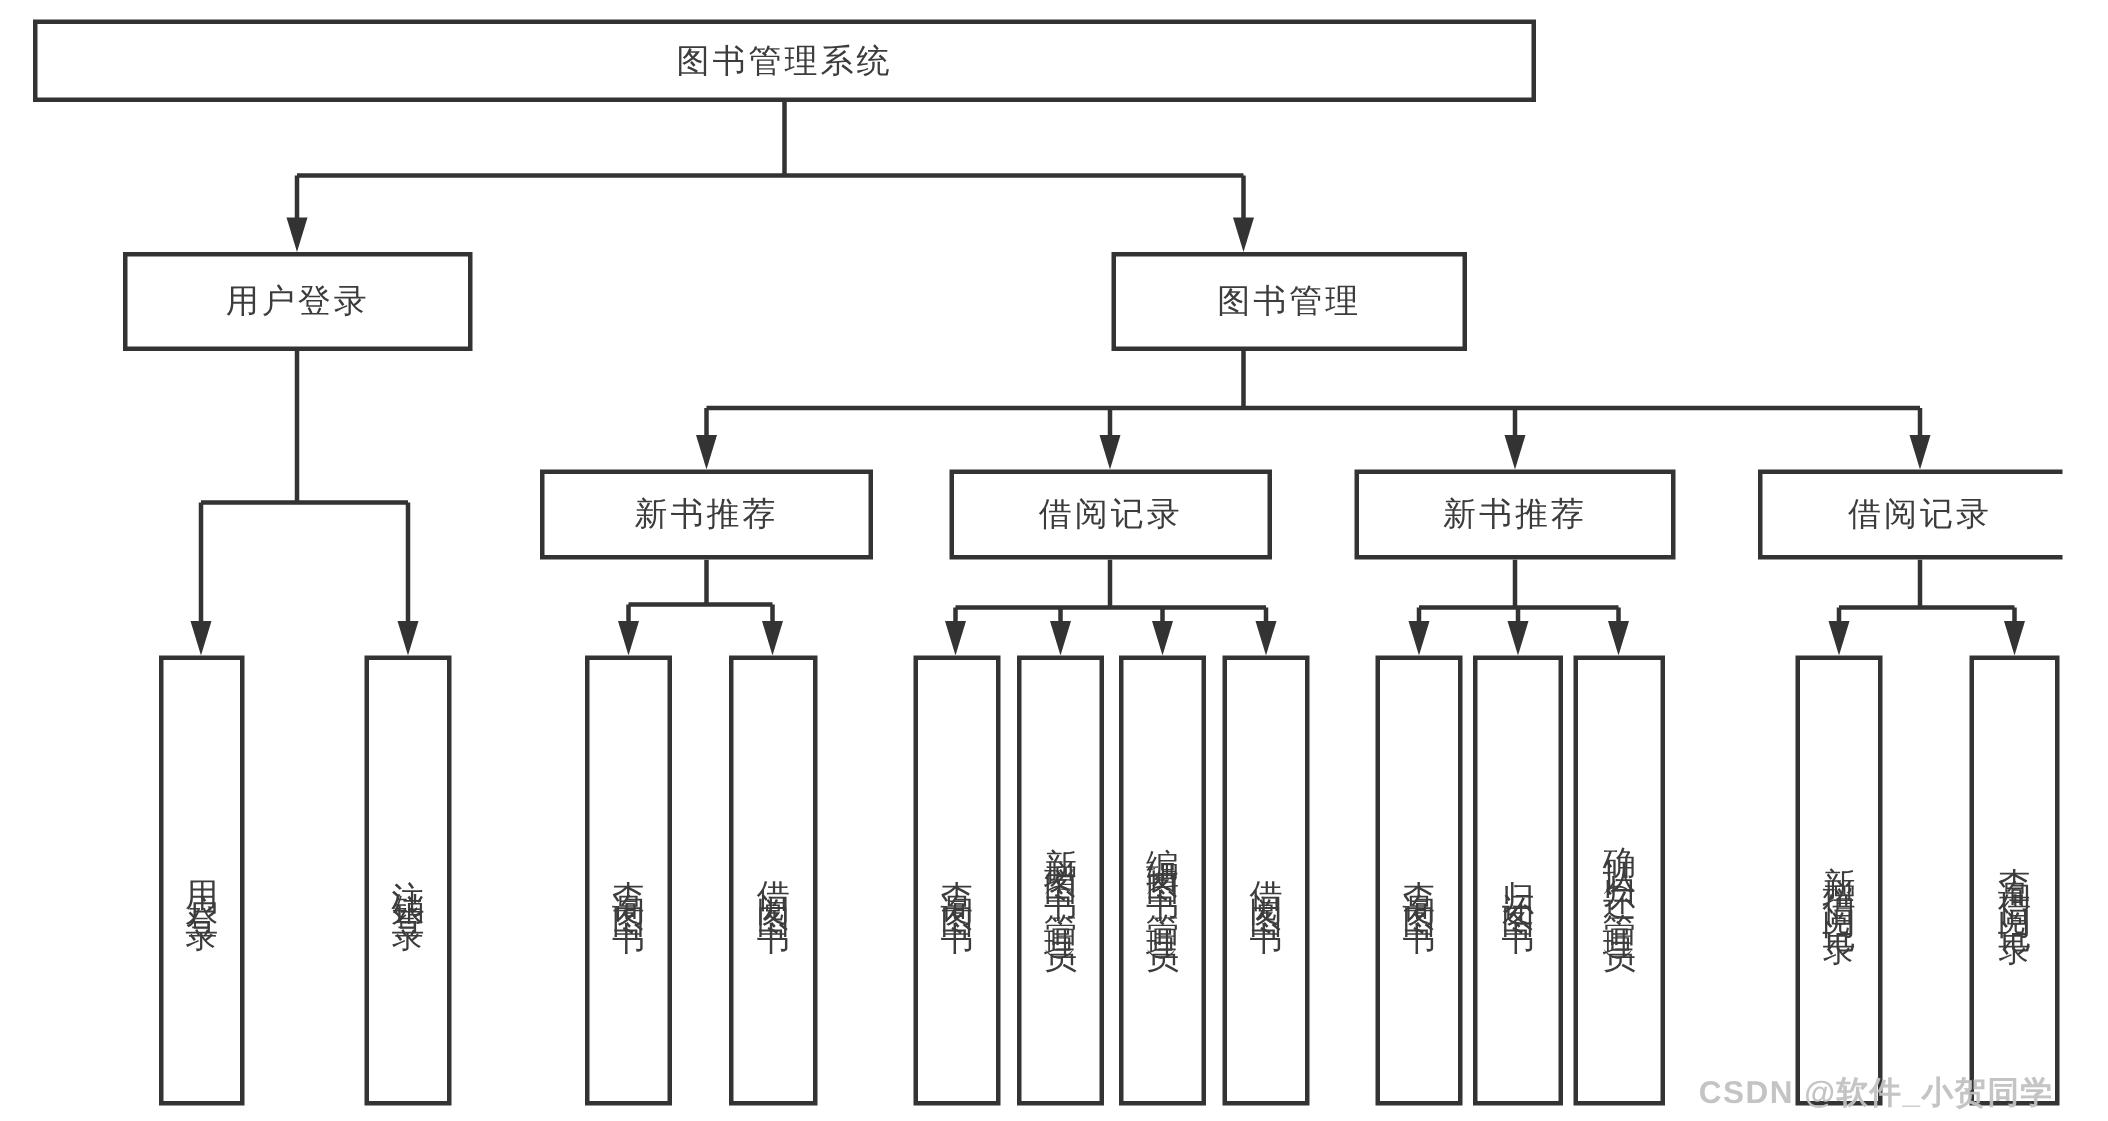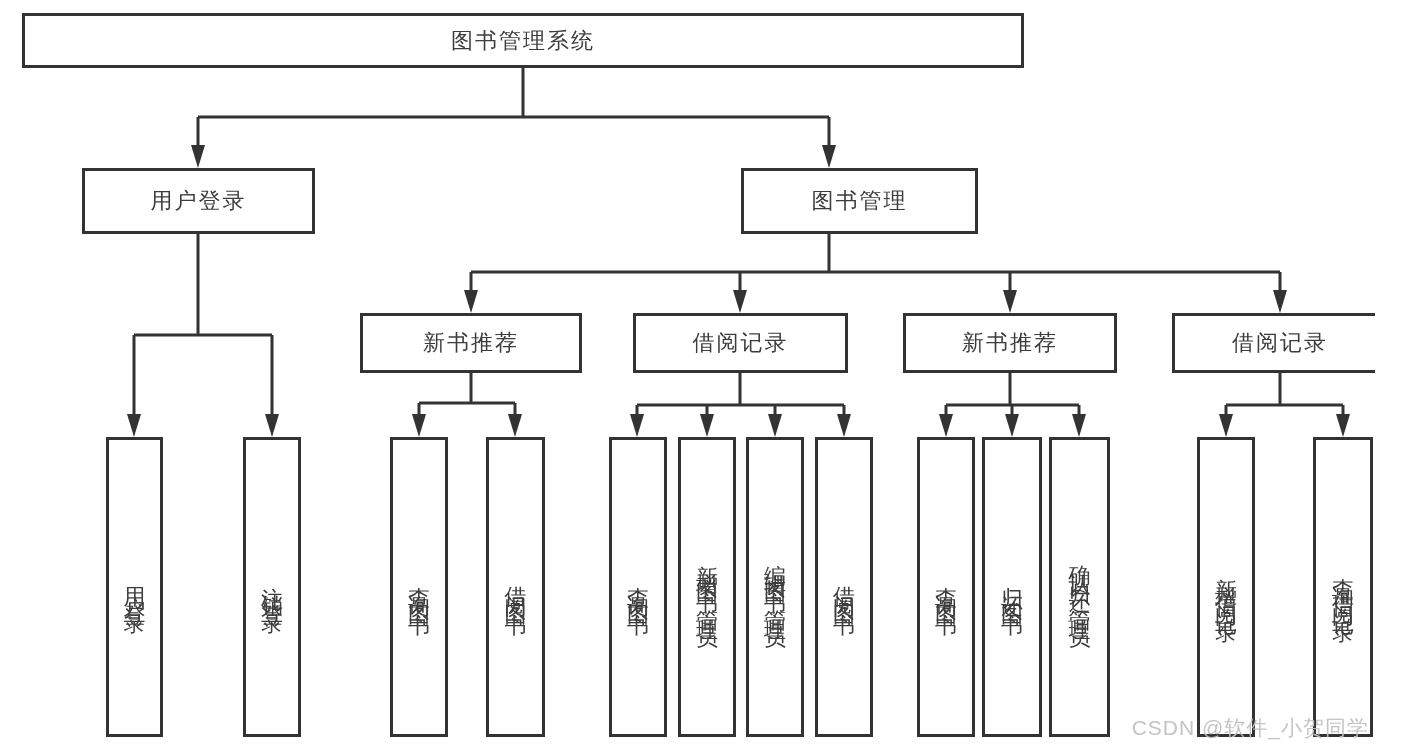--- a/index.html
+++ b/index.html
@@ -66,20 +66,21 @@
   .n-l5b { left: 1313px; width: 60px; }
   .watermark {
     position: absolute;
     right: 6px;
     bottom: 5px;
     font-size: 21px;
     color: rgba(193, 193, 193, 0.95);
     letter-spacing: 1px;
     z-index: 5;
     white-space: nowrap;
+    font-weight: bold;
   }
   svg path { stroke: #333333; stroke-width: 3; fill: none; }
   svg polygon { fill: #333333; stroke: none; }
 </style>
 </head>
 <body>
 
 <div id="canvas">
 
   <svg id="connectors" width="1405" height="747" viewBox="0 0 1405 747">

